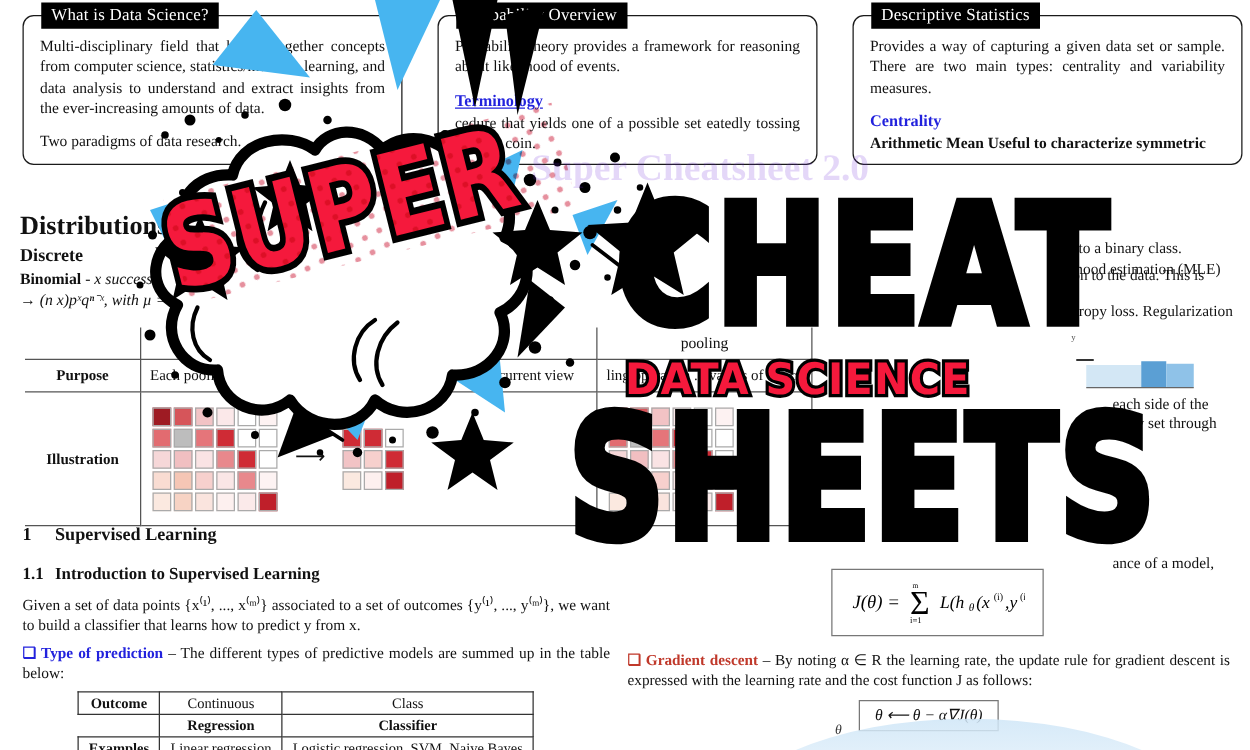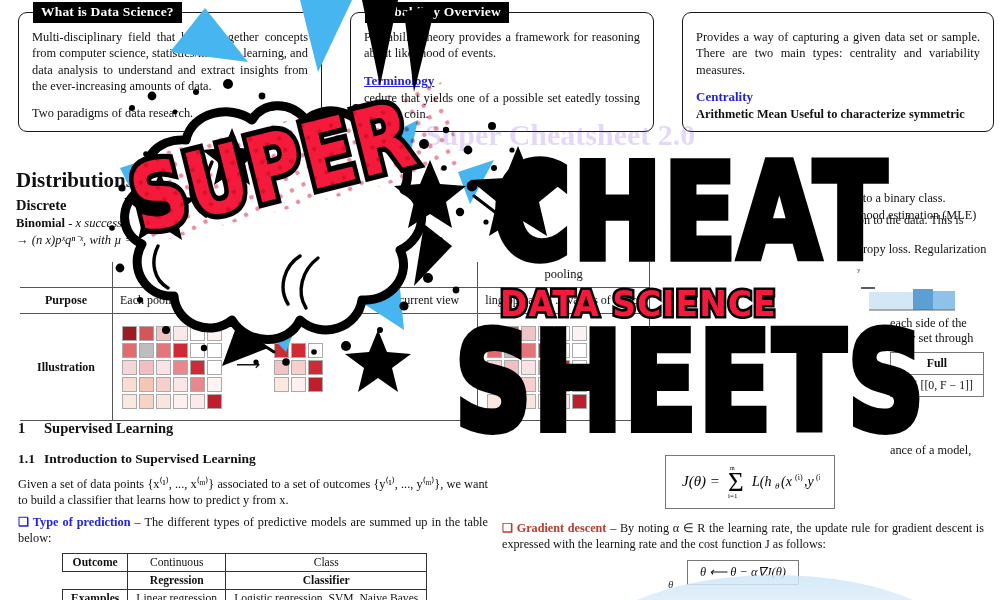--- a/index.html
+++ b/index.html
@@ -13,21 +13,21 @@
   .panel {
     position:absolute;
     border:1.3px solid #1a1a1a;
     border-radius:9px;
     background:#fff;
   }
   .panel-title {
     position:absolute; top:-11px; left:14px;
     background:#000; color:#fff;
     font-family:"Liberation Serif", serif;
-    font-weight:bold; font-size:13.5px; letter-spacing:.2px;
+    font-weight:normal; font-size:13.5px; letter-spacing:.2px;
     padding:2px 8px 3px 8px; white-space:nowrap;
   }
   .panel-body {
     padding:16px 13px 8px 13px;
     font-size:12.4px; line-height:1.32; text-align:justify;
   }
   .panel-body p { margin:0 0 10px 0; }
   .blue-head { color:#2222dd; font-weight:bold; font-size:13px; margin:2px 0 1px 0; }
   .blue-head.u { text-decoration:underline; }
   .bold { font-weight:bold; }
@@ -152,20 +152,21 @@
   <div class="panel" style="left:350px; top:12px; width:302px; height:118px;">
     <div class="panel-title">Probability Overview</div>
     <div class="panel-body">
       <p>Probability theory provides a framework for reasoning about likelihood of events.</p>
       <div class="blue-head u">Terminology</div>
       <p>cedure that yields one of a possible set eatedly tossing a die or coin.</p>
     </div>
   </div>
 
   <div class="panel" style="left:682px; top:12px; width:310px; height:118px;">
+    <div class="panel-title">Descriptive Statistics</div>
     <div class="panel-body">
       <p>Provides a way of capturing a given data set or sample. There are two main types: centrality and variability measures.</p>
       <div class="blue-head">Centrality</div>
       <p class="bold">Arithmetic Mean Useful to characterize symmetric</p>
     </div>
   </div>
 
   <div class="distrib">
     <h2>Distributions</h2>
     <h3>Discrete</h3>
@@ -344,30 +345,20 @@
       <polygon points="14,30 58,30 58,48 14,48" fill="#d3e7f5"></polygon>
       <rect x="58" y="27" width="20" height="21" fill="#5b9fd4"></rect>
       <rect x="78" y="29" width="22" height="19" fill="#8fc2e8"></rect>
       <line x1="14" y1="48" x2="100" y2="48" stroke="#666" stroke-width="1"></line>
     </svg>
   </div>
 
   <div class="clip-text" style="left:890px; top:315px;">each side of the</div>
   <div class="clip-text" style="left:888px; top:330px;">ically set through</div>
 
-  <table class="sm-table" style="position:absolute; left:890px; top:352px;">
-    <tbody>
-        <tr>
-      <td class="hd">Full</td>
-    </tr>
-    <tr>
-      <td>t ∈ [[0, F − 1]]</td>
-    </tr>
-  </tbody>
-    </table>
 
   <div class="clip-text" style="left:890px; top:442px;">ance of a model,</div>
 
   <div style="position:absolute; left:665px; top:455px;">
     <div class="fbox">
       <svg width="140" height="38">
         <text x="2" y="25" font-size="15" font-style="italic" font-family="Liberation Serif, serif">J(θ) =</text>
         <text x="48" y="30" font-size="27" font-family="Liberation Serif, serif">Σ</text>
         <text x="48" y="37" font-size="7" font-family="Liberation Serif, serif">i=1</text>
         <text x="50" y="9" font-size="6" font-family="Liberation Serif, serif">m</text>

